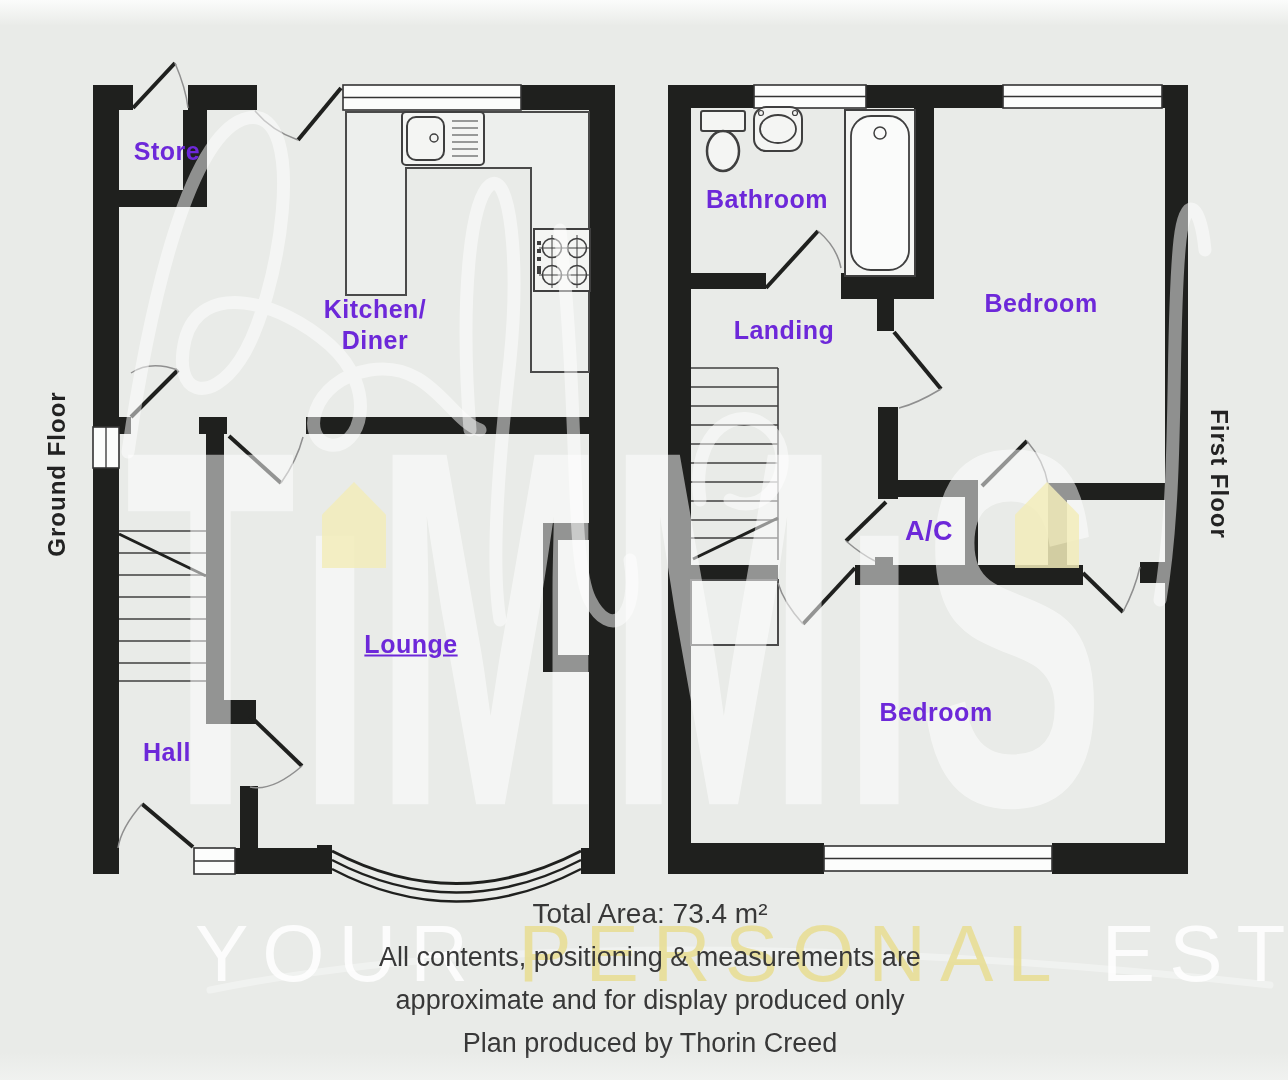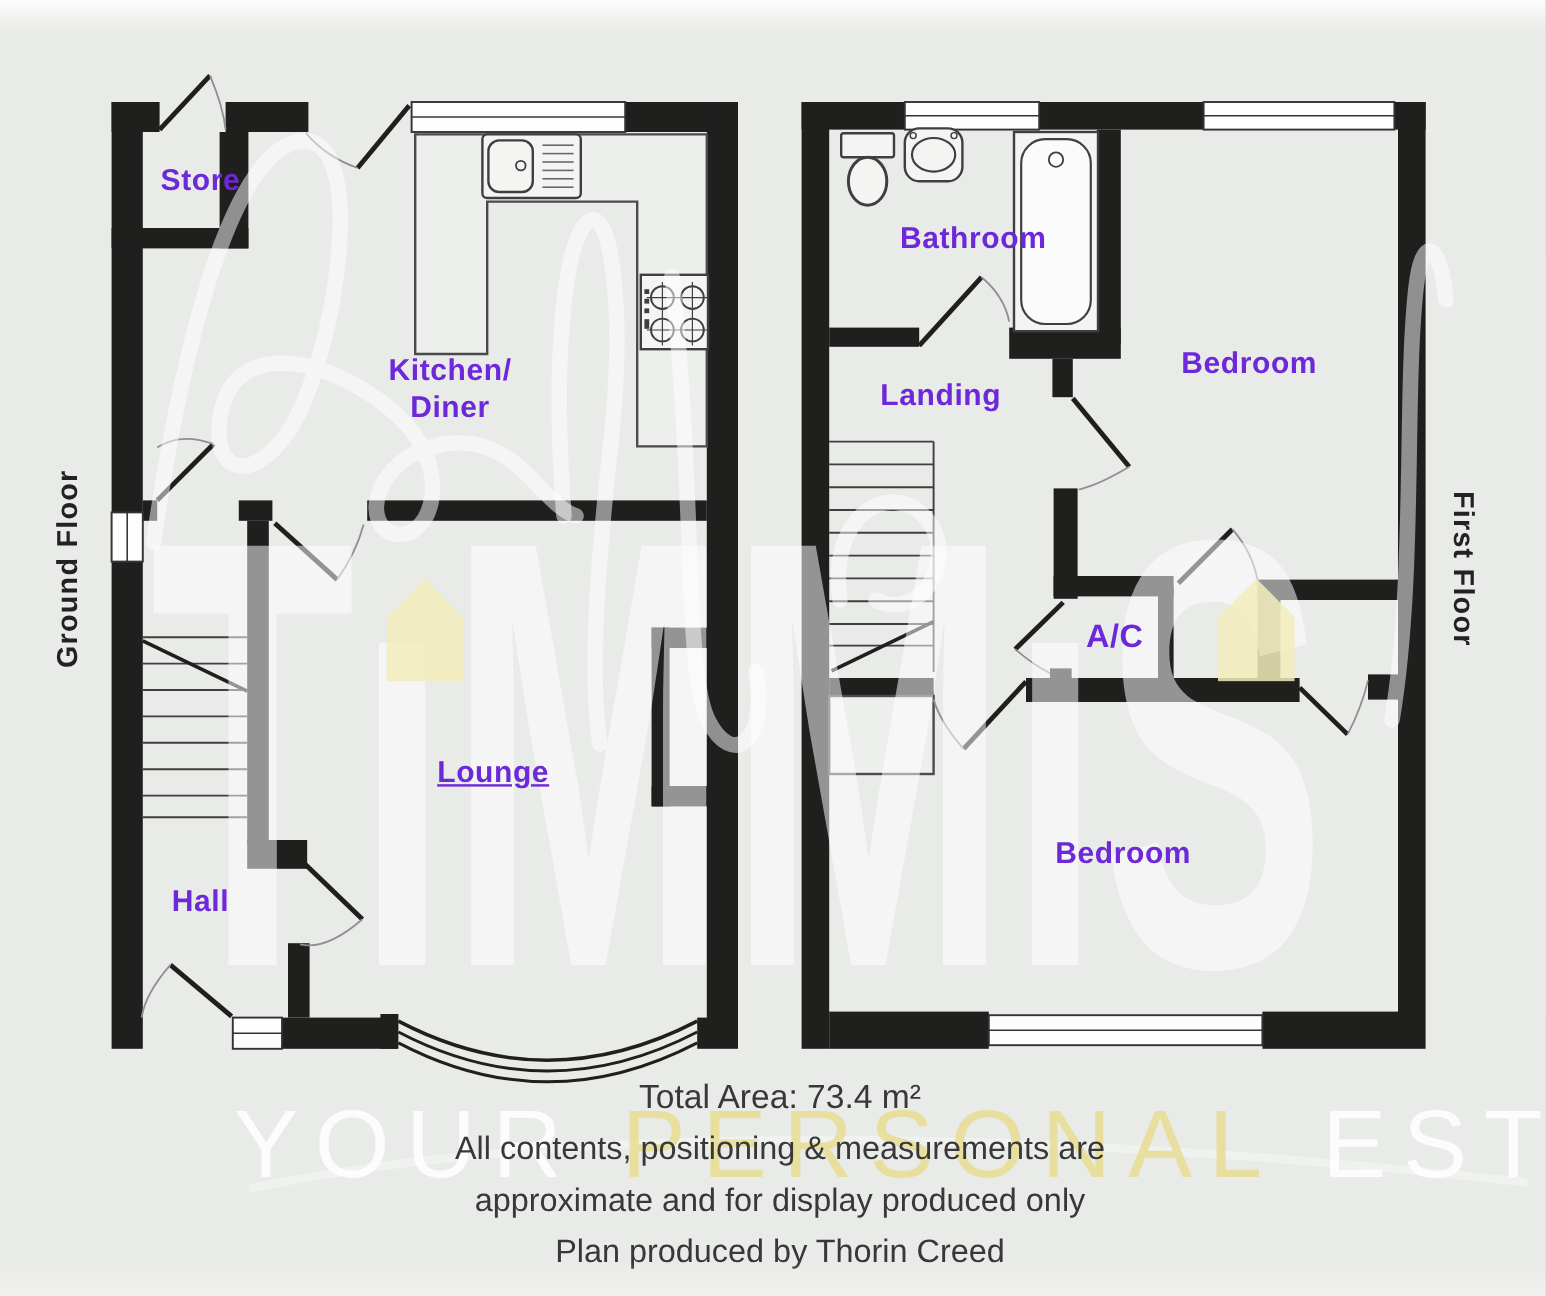--- a/index.html
+++ b/index.html
@@ -285,21 +285,21 @@
     <div class="wm-house" style="left:322px;top:482px;"></div>
     <div class="wm-house" style="left:1015px;top:482px;"></div>
     <div class="wm-tagline"><span>YOUR</span><span class="gap"></span><span class="yellow">PERSONAL</span><span class="gap"></span><span>ESTA</span></div>
   </div>
 
   <div class="rlabel" style="left:167px;top:151px;">Store</div>
   <div class="rlabel" style="left:375px;top:309px;">Kitchen/</div>
   <div class="rlabel" style="left:375px;top:340px;">Diner</div>
   <div class="rlabel" style="left:411px;top:644px;text-decoration:underline;">Lounge</div>
   <div class="rlabel" style="left:167px;top:752px;">Hall</div>
-  <div class="rlabel" style="left:767px;top:199px;margin-left:44px;">Bathroom</div>
+  <div class="rlabel" style="left:767px;top:199px;">Bathroom</div>
   <div class="rlabel" style="left:784px;top:330px;">Landing</div>
   <div class="rlabel" style="left:1041px;top:303px;">Bedroom</div>
   <div class="rlabel small" style="left:929px;top:531px;">A/C</div>
   <div class="rlabel" style="left:936px;top:712px;">Bedroom</div>
 
   <div class="vlabel ccw" style="left:57px;top:474px;">Ground Floor</div>
   <div class="vlabel cw" style="left:1219px;top:474px;">First Floor</div>
 
   <div class="footer">
     <div class="l1">Total Area: 73.4 m²</div>

